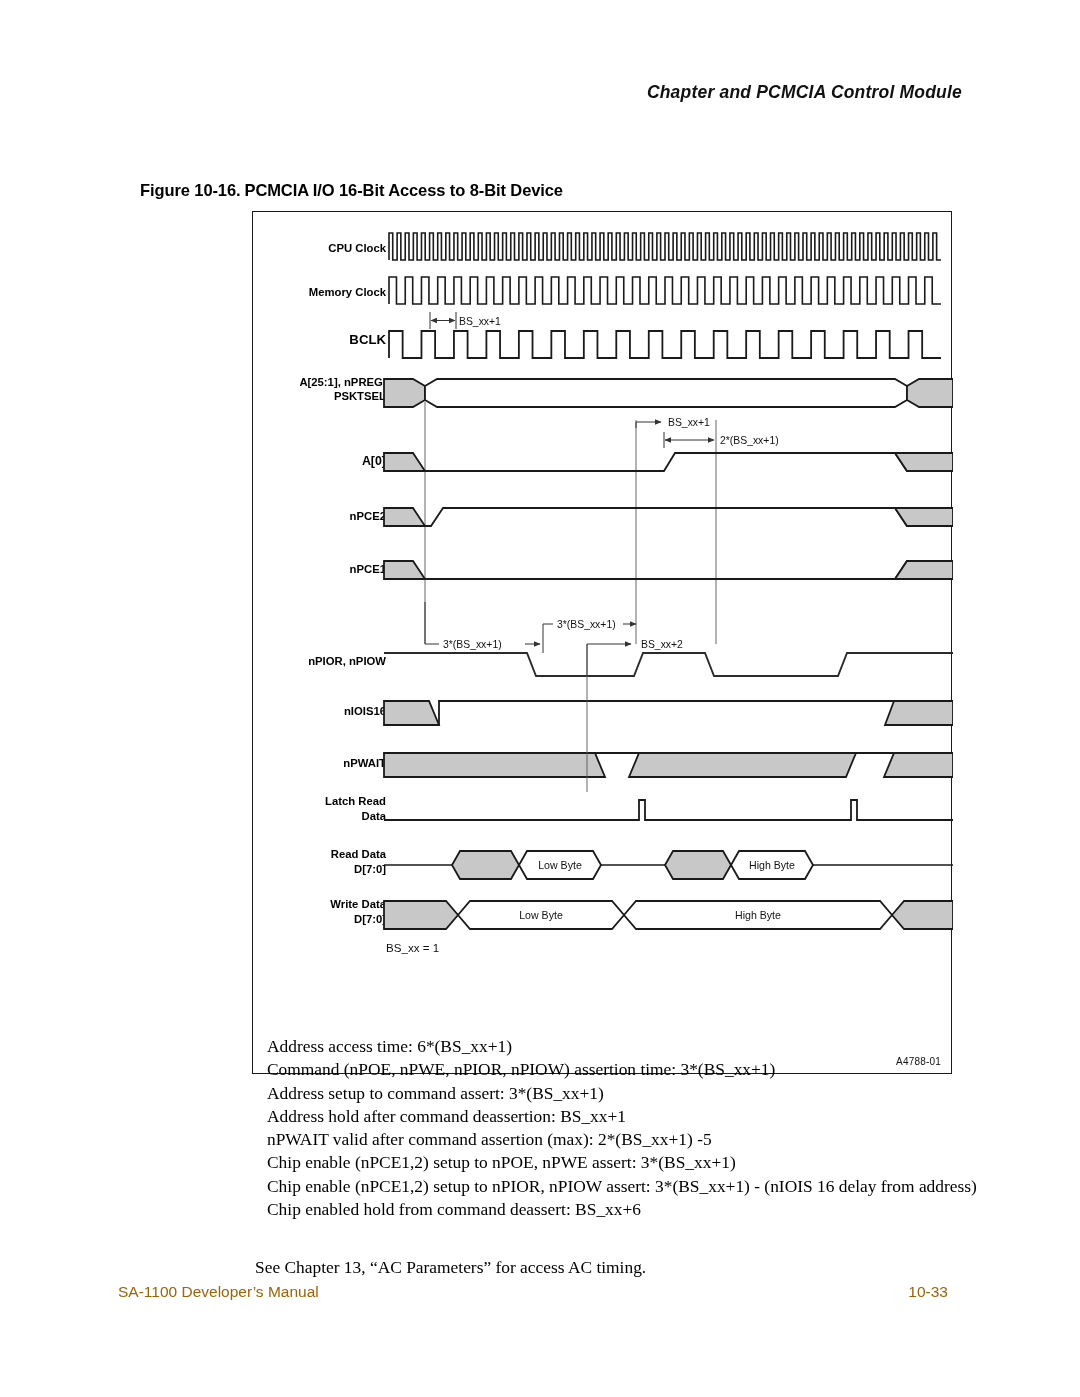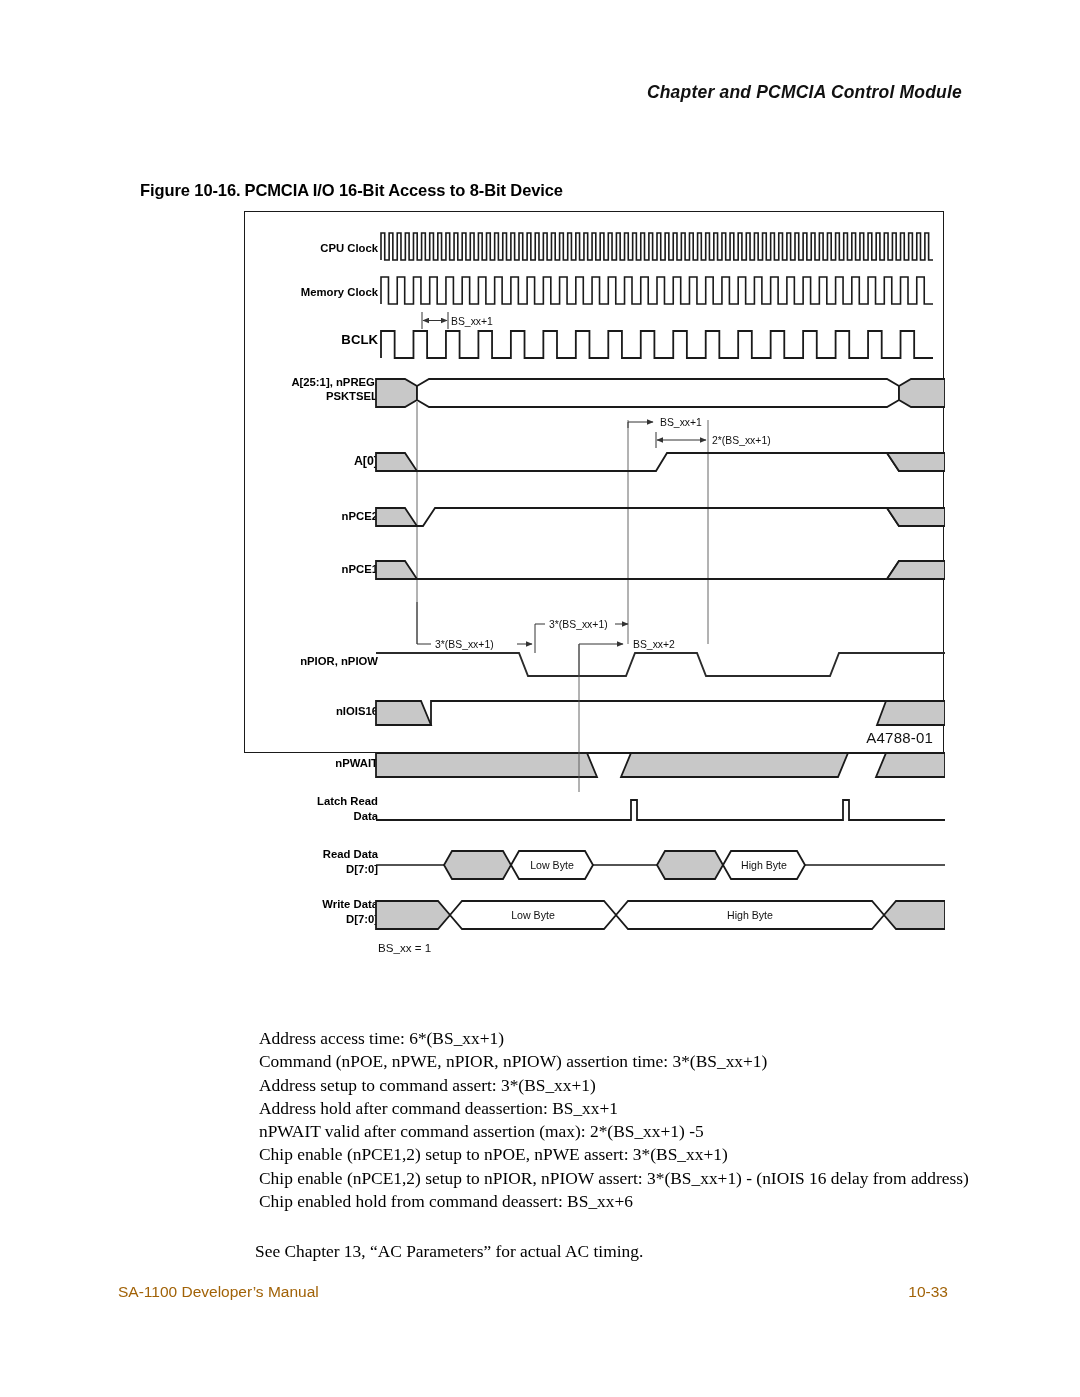--- a/index.html
+++ b/index.html
@@ -40,34 +40,34 @@
     font-size: 16.5px;
     letter-spacing: -0.1px;
     color: #000;
     white-space: nowrap;
   }
   .figure-caption .fig-num { margin-right: 4px; }
 
   
   .figure-box {
     position: absolute;
-    left: 244px;
+    left: 252px;
     top: 211px;
     width: 700px;
-    height: 542px;
+    height: 863px;
     border: 1.4px solid #1a1a1a;
     box-sizing: border-box;
     background: #fff;
   }
   .figure-id {
     position: absolute;
     right: 10px;
     bottom: 6px;
     font-family: "Liberation Sans", sans-serif;
-    font-size: 15px;
+    font-size: 10px;
     color: #111;
     letter-spacing: 0.2px;
   }
 
   
   .wave-svg {
     position: absolute;
     left: 0;
     top: 0;
     width: 700px;
@@ -81,21 +81,21 @@
     left: 255px;
     top: 1000px;
     width: 760px;
     font-family: "Liberation Serif", serif;
     font-size: 17.4px;
     line-height: 23.3px;
     color: #000;
   }
   .body-text p { margin: 0; }
   .body-text .spacer { height: 23px; }
-  .body-text .param-list { margin: 4px; }
+  .body-text .param-list { margin: 12px; }
   .body-text .param-list div { white-space: nowrap; }
 
   
   .page-footer {
     position: absolute;
     left: 118px;
     right: 118px;
     top: 1283px;
     height: 20px;
     font-family: "Liberation Sans", sans-serif;
@@ -280,19 +280,19 @@
     <div>Address access time: 6*(BS_xx+1)</div>
     <div>Command (nPOE, nPWE, nPIOR, nPIOW) assertion time: 3*(BS_xx+1)</div>
     <div>Address setup to command assert: 3*(BS_xx+1)</div>
     <div>Address hold after command deassertion: BS_xx+1</div>
     <div>nPWAIT valid after command assertion (max): 2*(BS_xx+1) -5</div>
     <div>Chip enable (nPCE1,2) setup to nPOE, nPWE assert: 3*(BS_xx+1)</div>
     <div>Chip enable (nPCE1,2) setup to nPIOR, nPIOW assert: 3*(BS_xx+1) - (nIOIS 16 delay from address)</div>
     <div>Chip enabled hold from command deassert:  BS_xx+6</div>
   </div>
   <div class="spacer"></div>
-  <p>See Chapter 13, “AC Parameters” for actual AC timing.</p>
+  <p>See Chapter 13, “AC Parameters” for access AC timing.</p>
 </div>
 
 <div class="page-footer">
   <span class="foot-left">SA-1100 Developer’s Manual</span>
   <span class="foot-right">10-33</span>
 </div>
 
 </body></html>

